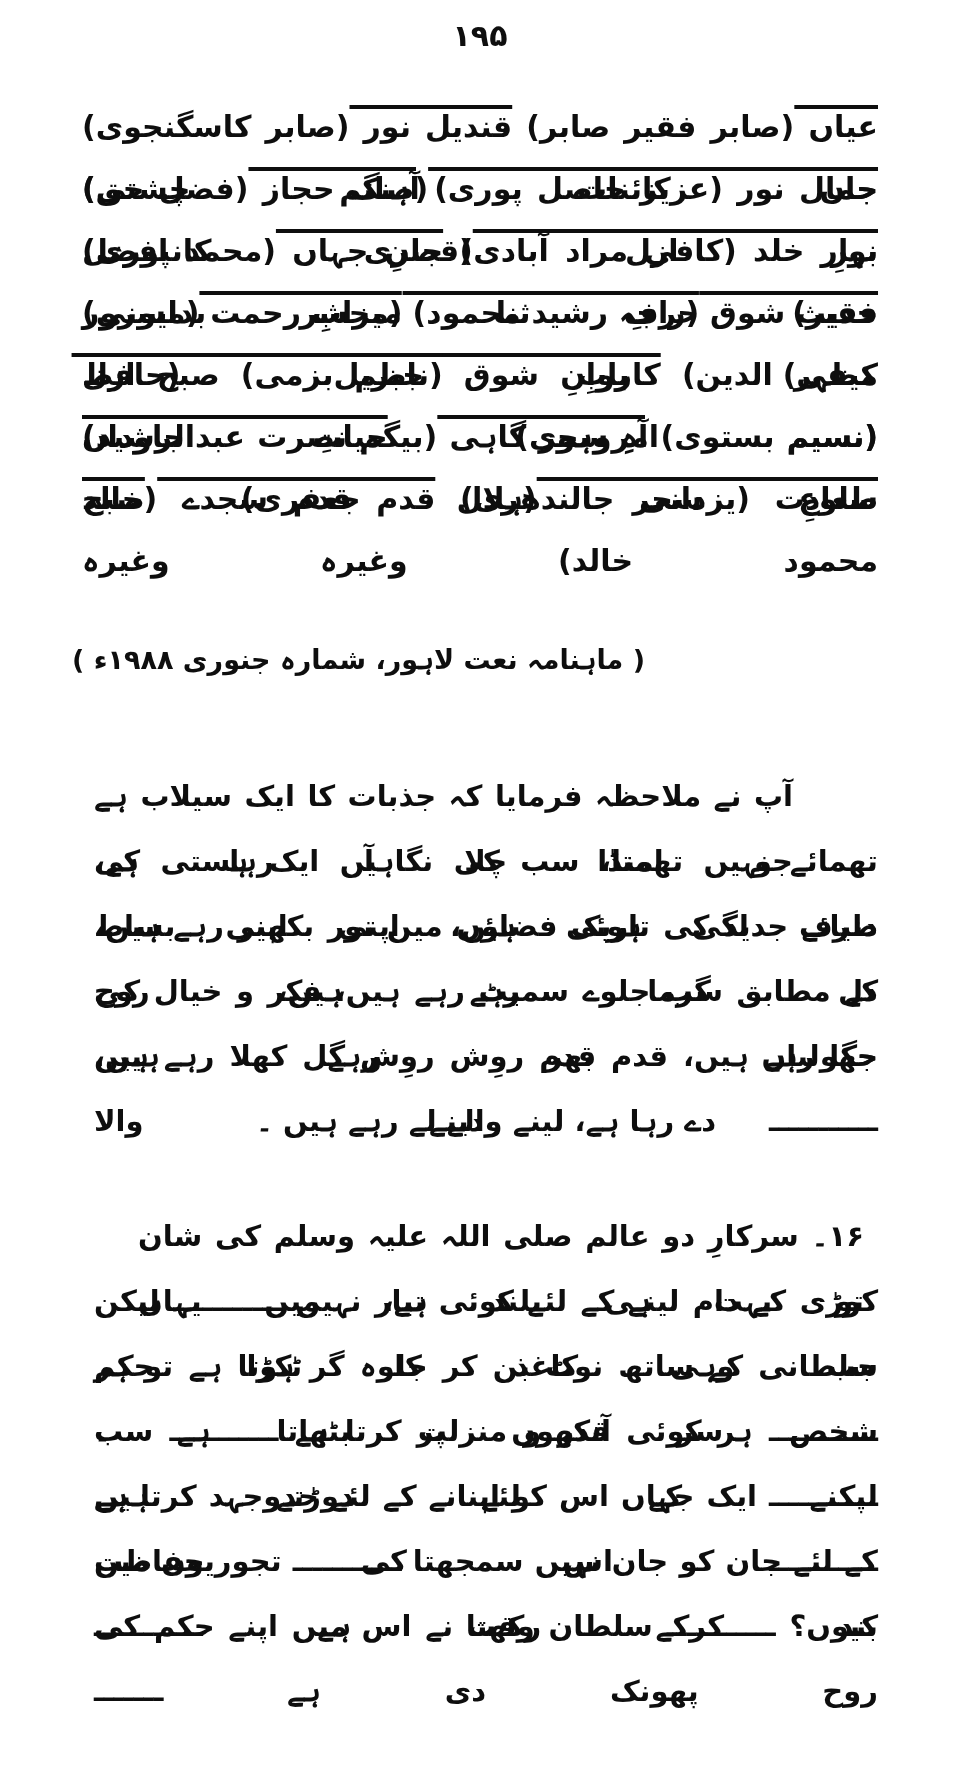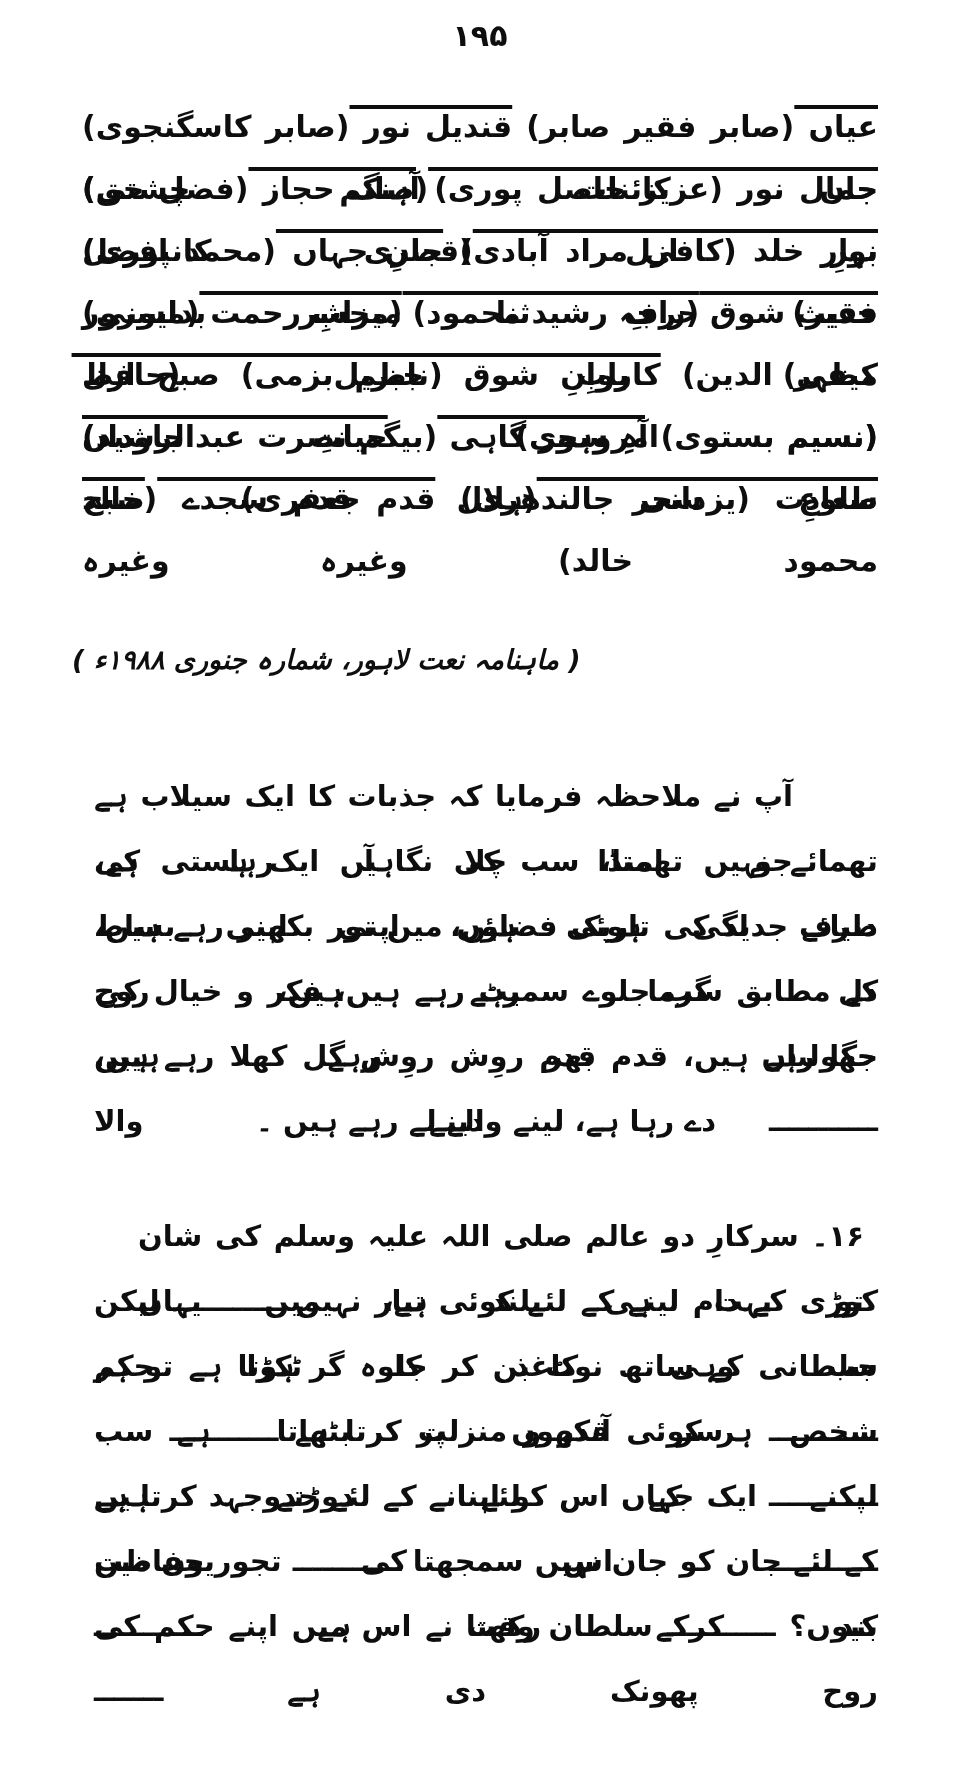--- a/index.html
+++ b/index.html
@@ -40,21 +40,20 @@
   .overline {
     text-decoration: overline;
     text-decoration-thickness: 3.5px;
     text-decoration-color: #0e0e0e;
   }
   .citation {
     position: absolute;
     top: 644px; left: 20px;
     font-size: 27px;
     direction: rtl;
-    font-style: italic;
   }
   .prose {
     position: absolute;
     top: 764px; right: 30px; left: 42px;
     direction: rtl;
   }
   .para + .para { margin-top: 50px; }
   .p-line {
     height: 65px;
     line-height: 65px;

